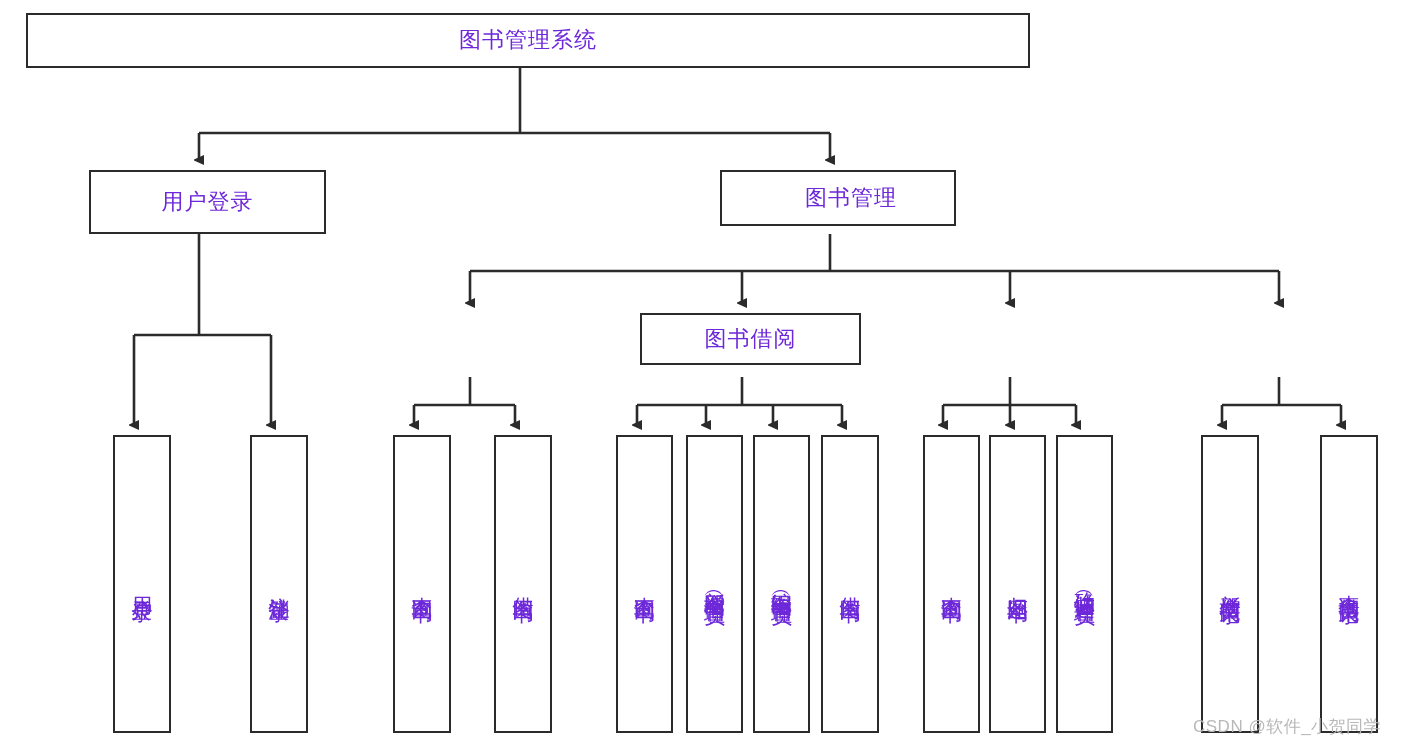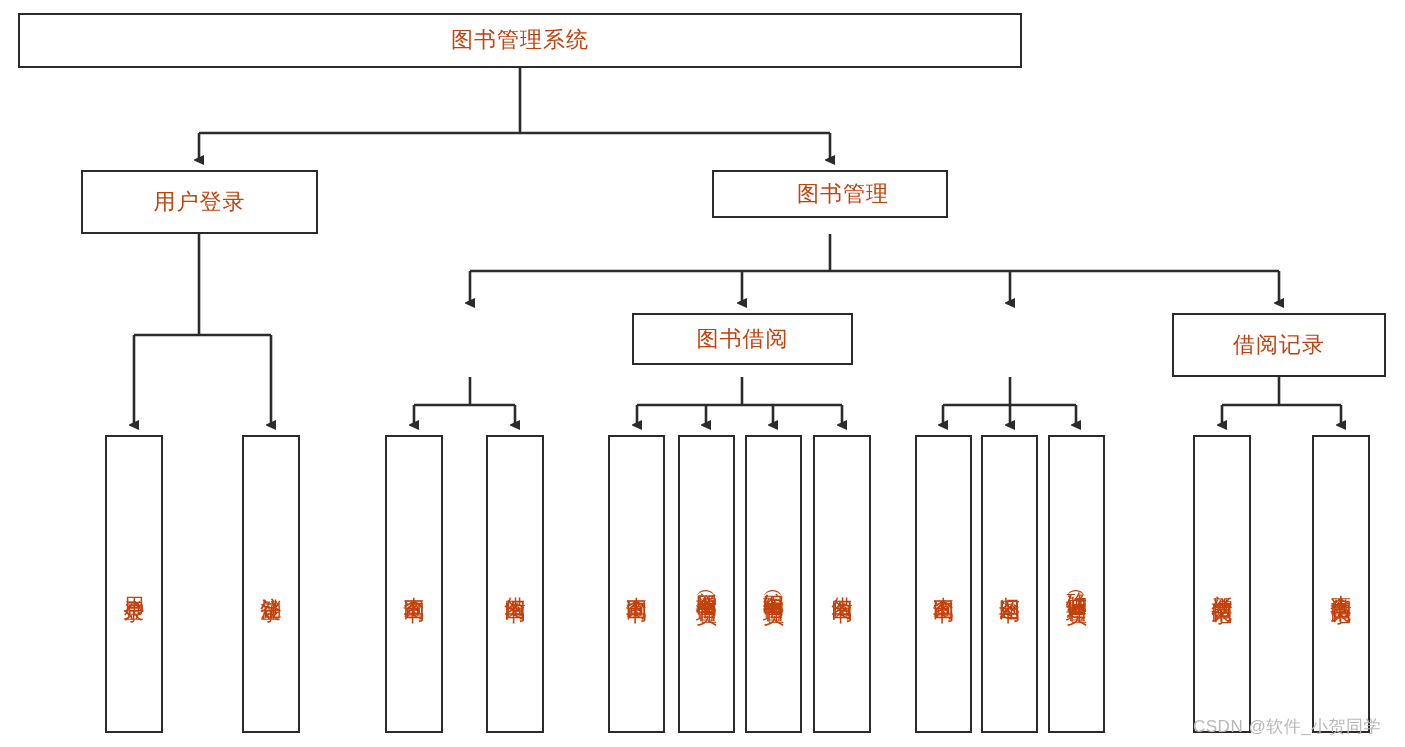--- a/index.html
+++ b/index.html
@@ -26,21 +26,22 @@
     pointer-events: none;
   }
   .node {
     position: absolute;
     box-sizing: border-box;
     background: #ffffff;
     border: 2px solid #2b2b2b;
     display: flex;
     align-items: center;
     justify-content: center;
-    color: #c2410c;
+    color: #6d28d9;
+    margin-left: 8px;
   }
   .node.horizontal {
     font-size: 22px;
     letter-spacing: 1px;
     line-height: 1.2;
   }
   .node.vertical {
     writing-mode: vertical-rl;
     text-orientation: upright;
     font-size: 21px;
@@ -115,24 +116,23 @@
       <path d="M 1279 377 L 1279 405"></path>
       <path d="M 1222 405 L 1341 405"></path>
       <path d="M 1222 405 L 1222 425" marker-end="url(#arrow)"></path>
       <path d="M 1341 405 L 1341 425" marker-end="url(#arrow)"></path>
     </g>
   </svg>
 
   <div class="node horizontal" style="left: 18px; top: 13px; width: 1004px; height: 55px;">图书管理系统</div>
 
   <div class="node horizontal" style="left: 81px; top: 170px; width: 237px; height: 64px;">用户登录</div>
-  <div class="node horizontal" style="left: 712px; top: 170px; width: 236px; height: 48px; padding-left: 26px;">图书管理</div>
+  <div class="node horizontal" style="left: 712px; top: 170px; width: 236px; height: 56px; padding-left: 26px;">图书管理</div>
 
   <div class="node horizontal" style="left: 632px; top: 313px; width: 221px; height: 52px;">图书借阅</div>
-  <div class="node horizontal" style="left: 1172px; top: 313px; width: 214px; height: 64px;">借阅记录</div>
 
   <div class="node vertical" style="left: 105px; top: 435px; width: 58px; height: 298px;">
     <span class="vtext">用户登录</span>
   </div>
   <div class="node vertical" style="left: 242px; top: 435px; width: 58px; height: 298px;">
     <span class="vtext">注销登录</span>
   </div>
   <div class="node vertical" style="left: 385px; top: 435px; width: 58px; height: 298px;">
     <span class="vtext">查询图书</span>
   </div>

